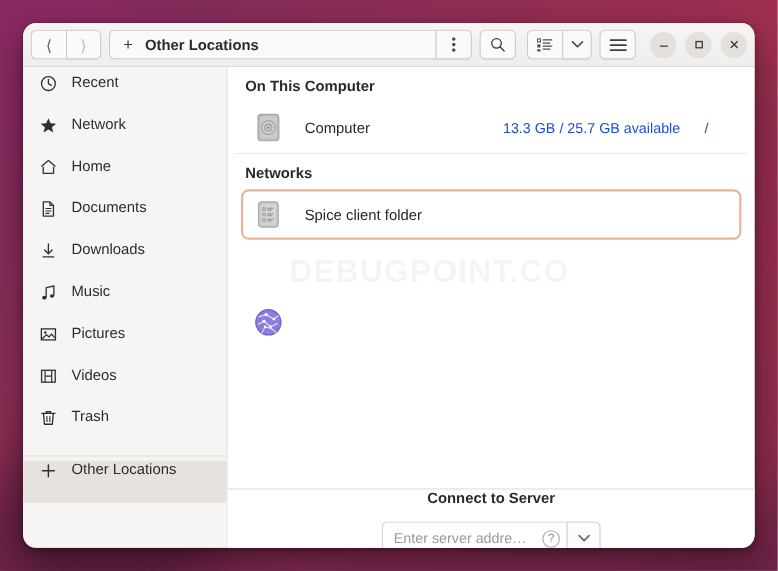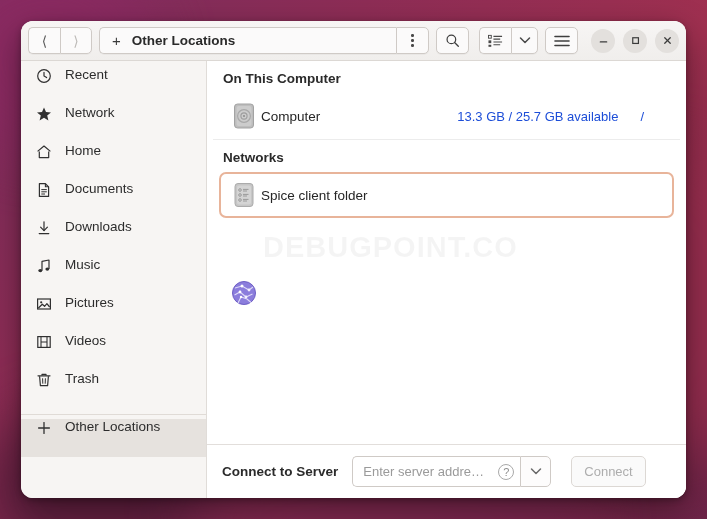--- a/index.html
+++ b/index.html
@@ -169,21 +169,21 @@
   }
 
   .row {
     display: flex;
     align-items: center;
     height: 46px;
     padding: 0 6px;
     border-radius: 7px;
     border: 2px solid transparent;
     cursor: pointer;
-    gap: 0;
+    gap: 16px;
   }
   .row.focused {
     border-color: #e8b49a;
     background: #ffffff;
   }
 
   .row-icon { width: 34px; height: 34px; flex: none; display: flex; align-items: center; justify-content: center; }
   .row-label { font-size: 13.5px; color: #262626; flex: none; }
   .row-meta {
     margin-left: auto;
@@ -218,20 +218,21 @@
   
   .footer {
     height: 54px;
     min-height: 54px;
     border-top: 1px solid #e2dedb;
     background: #ffffff;
     display: flex;
     align-items: center;
     padding: 0 15px;
     gap: 14px;
+    flex-direction: column;
   }
   .footer-label { font-size: 13.5px; font-weight: bold; color: #2b2b2b; }
 
   .entrygroup { display: flex; align-items: stretch; }
   .server-entry {
     width: 168px;
     height: 31px;
     border: 1px solid #cfcac6;
     border-right: none;
     border-radius: 5px 0 0 5px;

